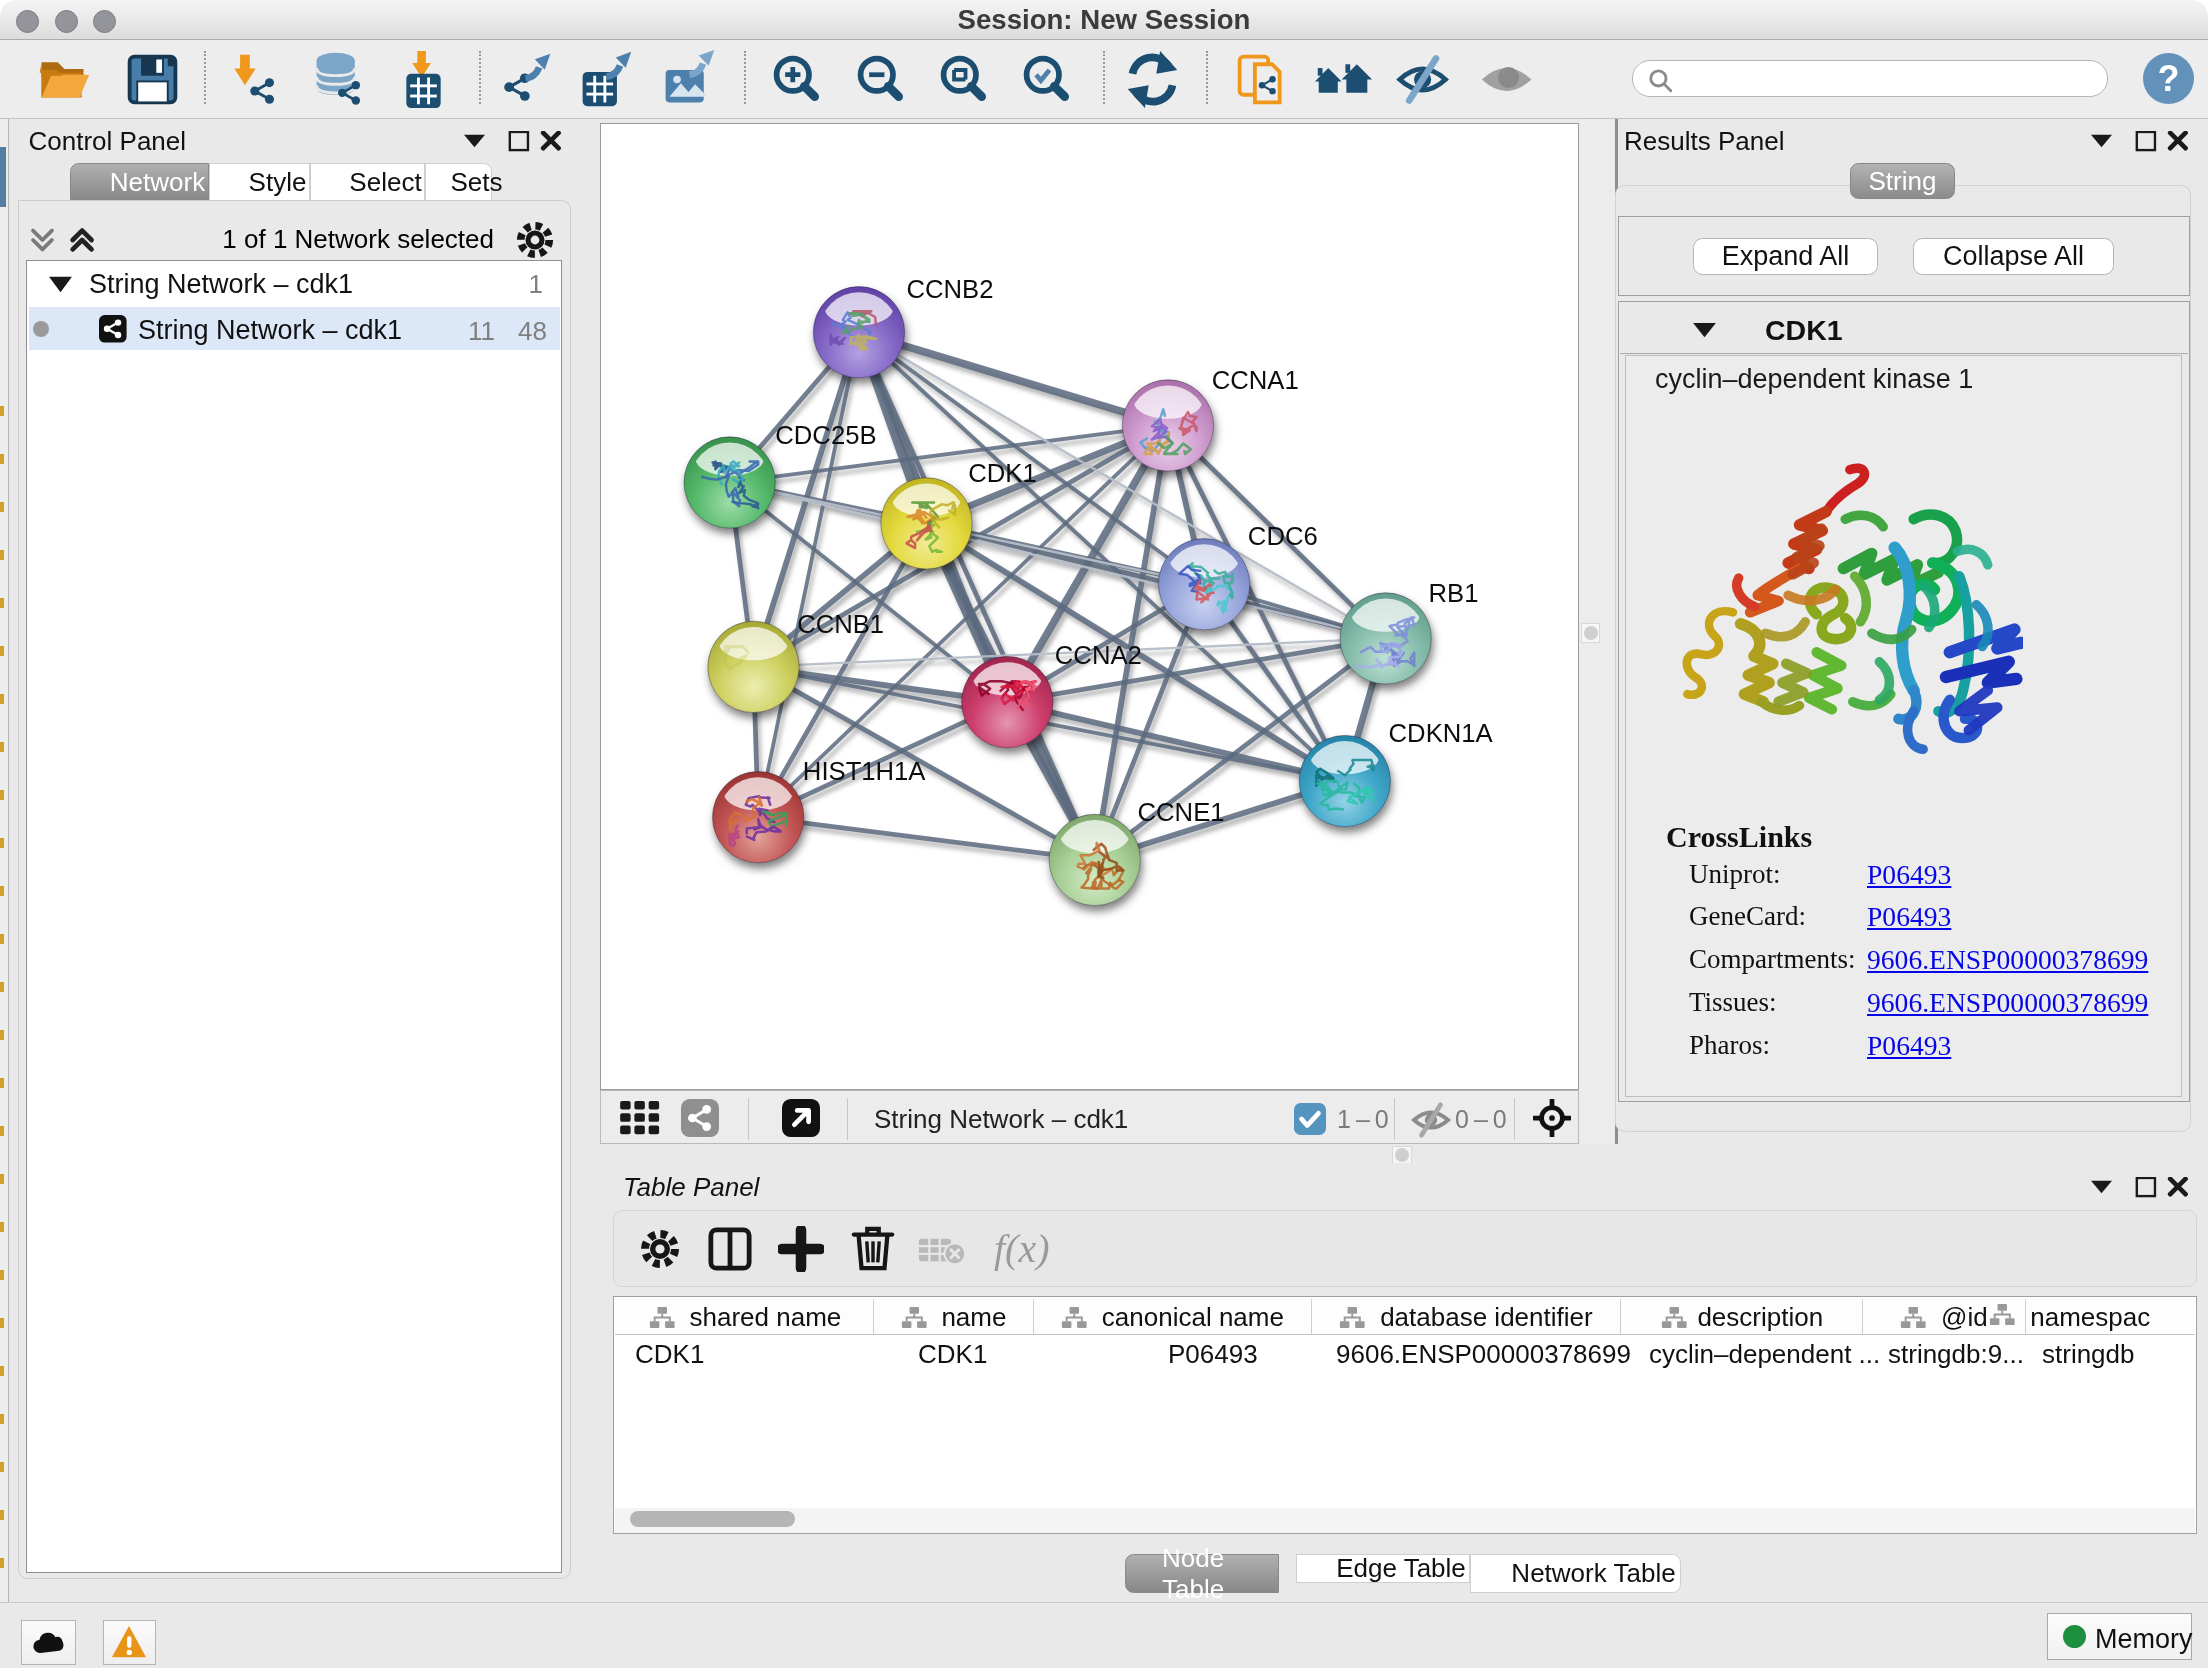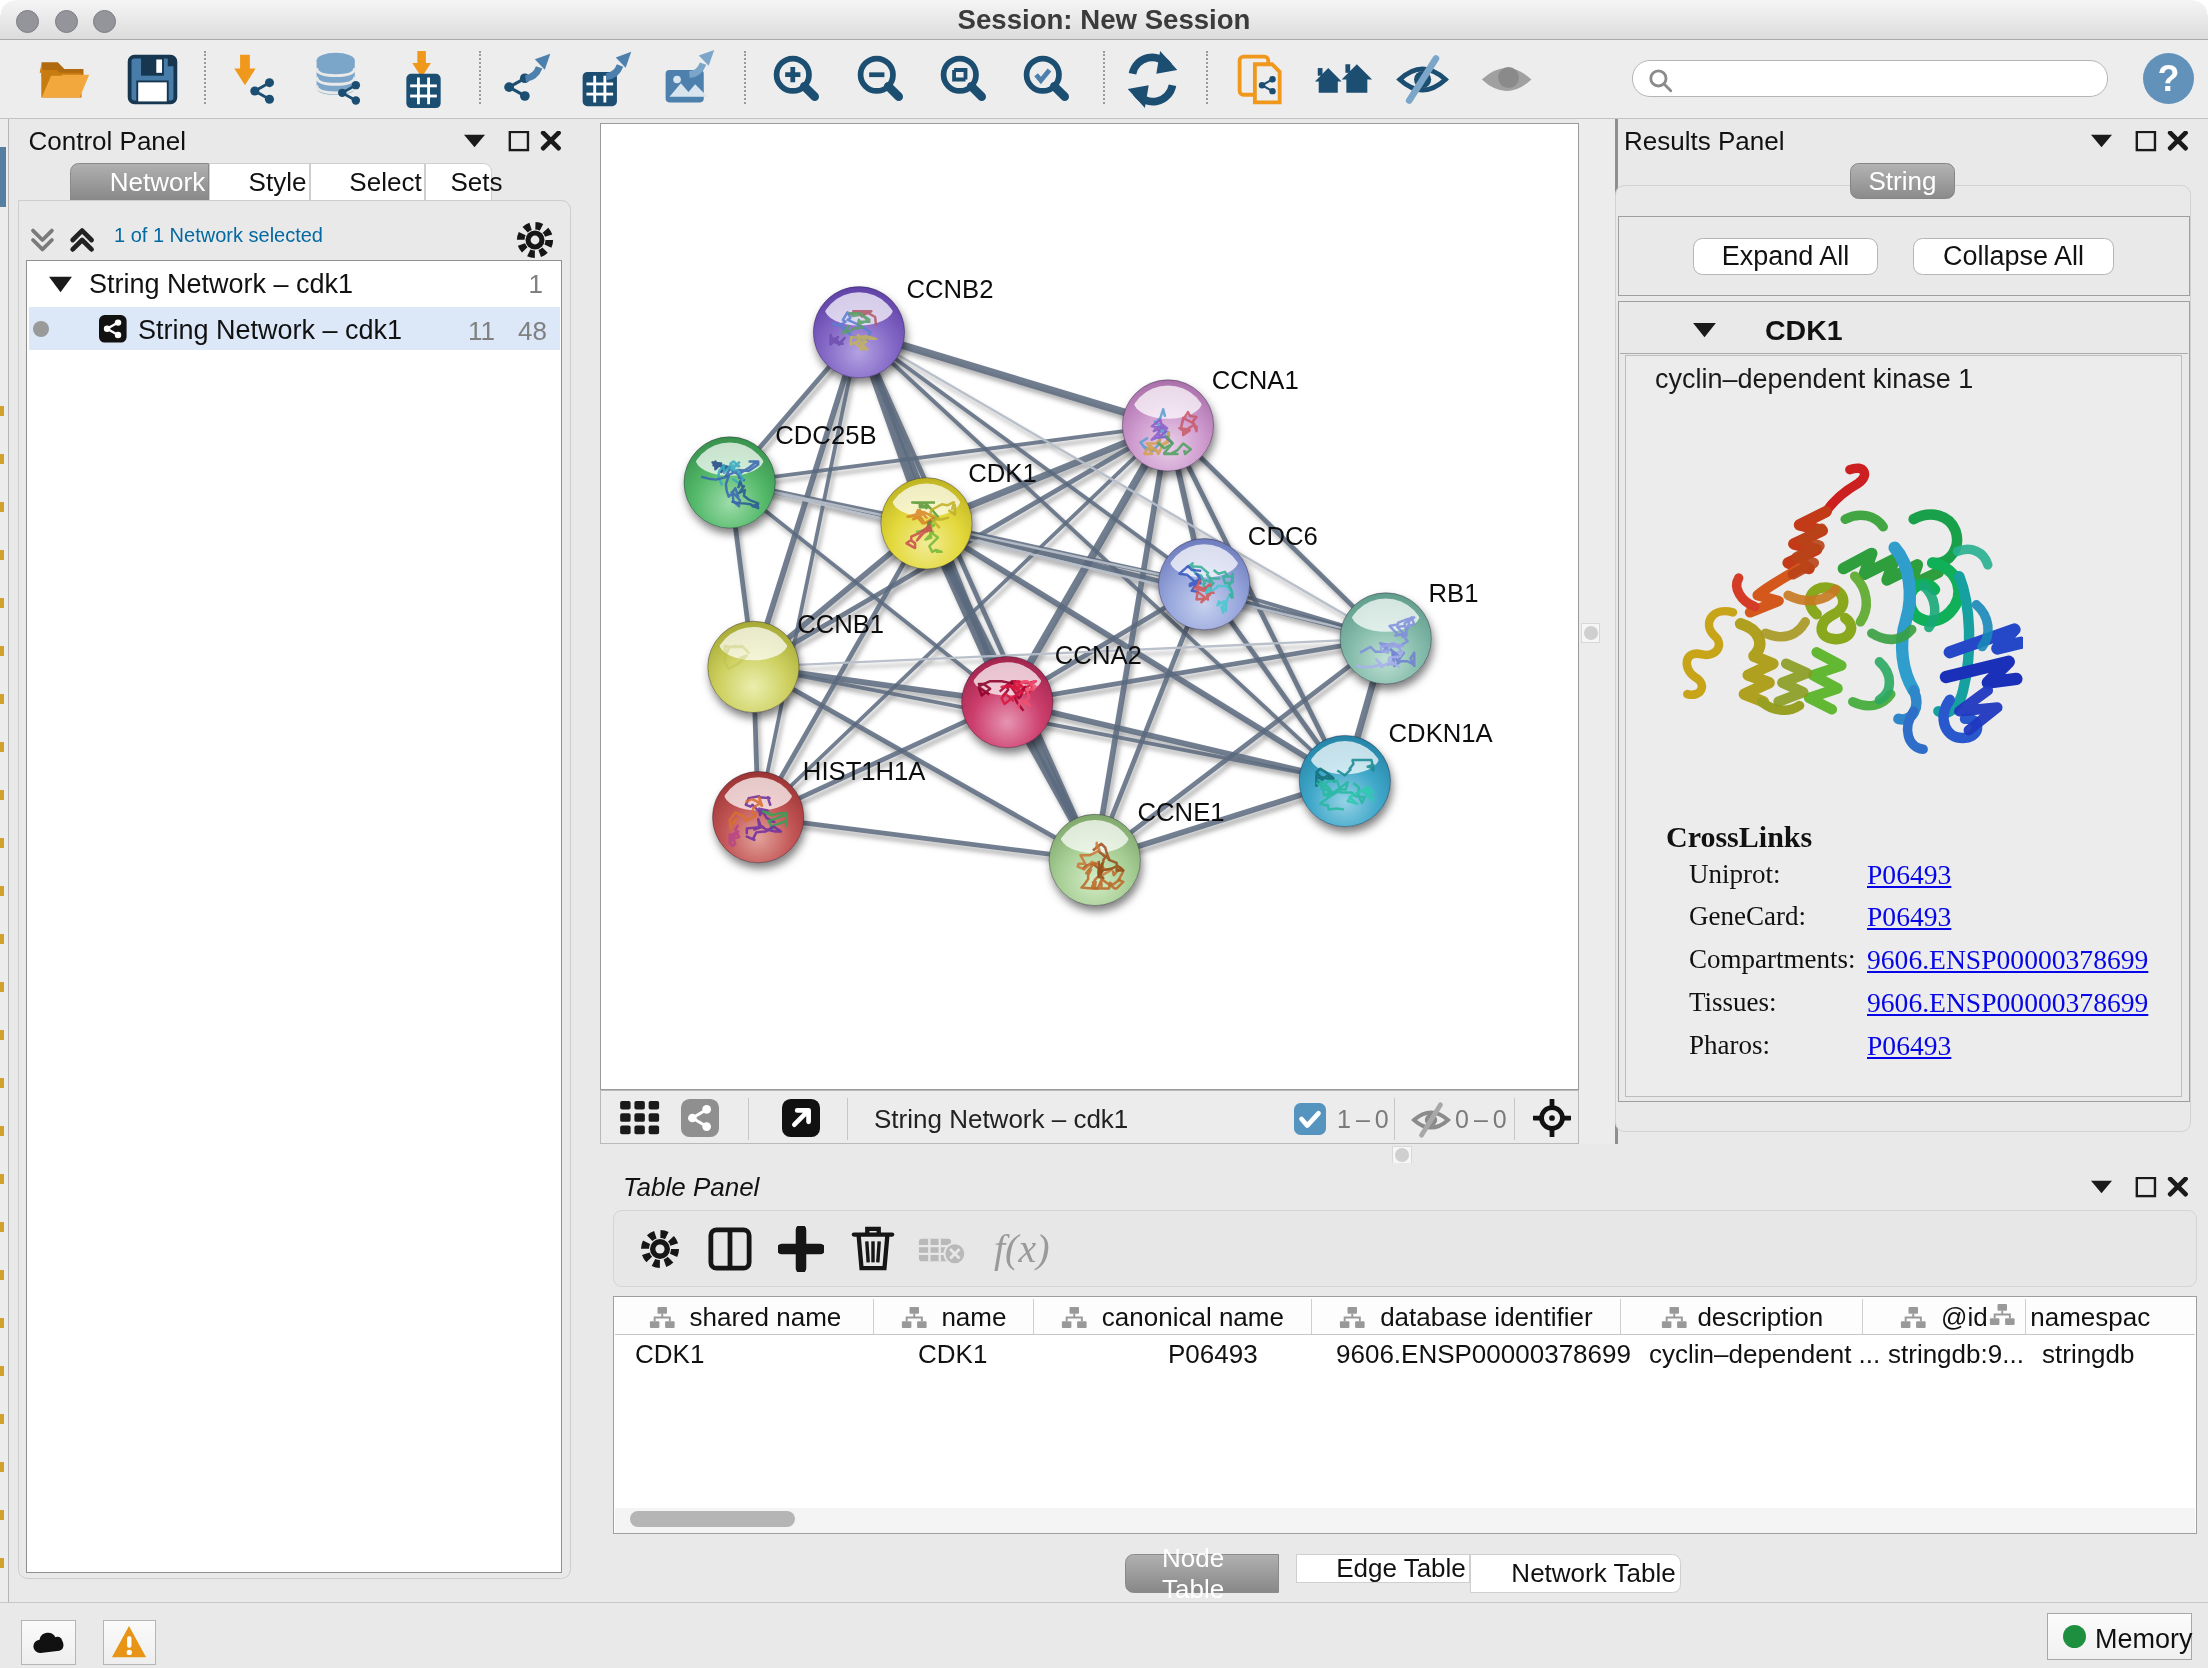--- a/index.html
+++ b/index.html
@@ -188,21 +188,21 @@
 <div class="abs tab" style="left:209px;top:163px;width:101px;height:38px;">Style</div>
 <div class="abs tab" style="left:310px;top:163px;width:115px;height:38px;">Select</div>
 <div class="abs tab" style="left:425px;top:163px;width:67px;height:38px;border-radius:0 8.6px 0 0;">Sets</div>
 
 <div class="abs" style="left:18px;top:200px;width:553px;height:1379px;background:#e9e9e9;border:1.9px solid #cdcdcd;border-radius:0 9.5px 9.5px 9.5px;"></div>
 
 <svg class="abs" style="left:28.5px;top:223px" width="76" height="34" viewBox="0 0 80 36">
   <path d="M4,8 L14,18 L24,8 M4,18 L14,28 L24,18" fill="none" stroke="#7a7a7a" stroke-width="4" stroke-linecap="round" stroke-linejoin="round"></path>
   <path d="M46,18 L56,8 L66,18 M46,28 L56,18 L66,28" fill="none" stroke="#222" stroke-width="5" stroke-linecap="round" stroke-linejoin="round"></path>
 </svg>
-<div class="abs" style="left:114px;top:224px;width:380px;text-align:left;font-size:20px;color:#0369a1;">1 of 1 Network selected</div>
+<div class="abs" style="left:114px;top:224px;width:380px;text-align:right;font-size:26px;color:#000000;">1 of 1 Network selected</div>
 <svg class="abs" style="left:515px;top:220px" width="40" height="40" viewBox="0 0 42 42">
   <circle cx="21" cy="21" r="15" fill="none" stroke="#161616" stroke-width="8" stroke-dasharray="6.6 5.18"></circle>
   <circle cx="21" cy="21" r="10" fill="#161616"></circle>
   <circle cx="21" cy="21" r="4.6" fill="#e9e9e9"></circle>
 </svg>
 
 <div class="abs" style="left:26px;top:260px;width:536px;height:1313px;background:#fff;border:1.9px solid #8f8f8f;"></div>
 <svg class="abs" style="left:48px;top:274px" width="25" height="21" viewBox="0 0 26 22">
     <polygon points="1,3 25,3 13,19" fill="#1a1a1a"></polygon>
   </svg>

